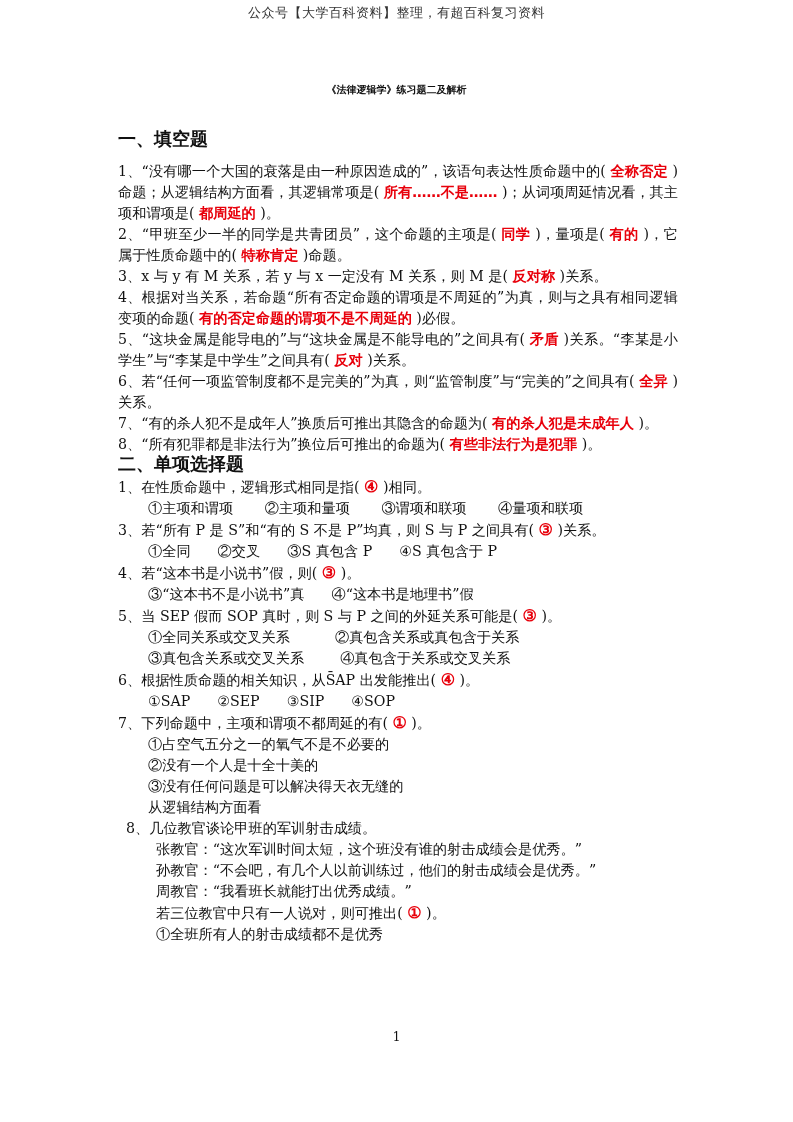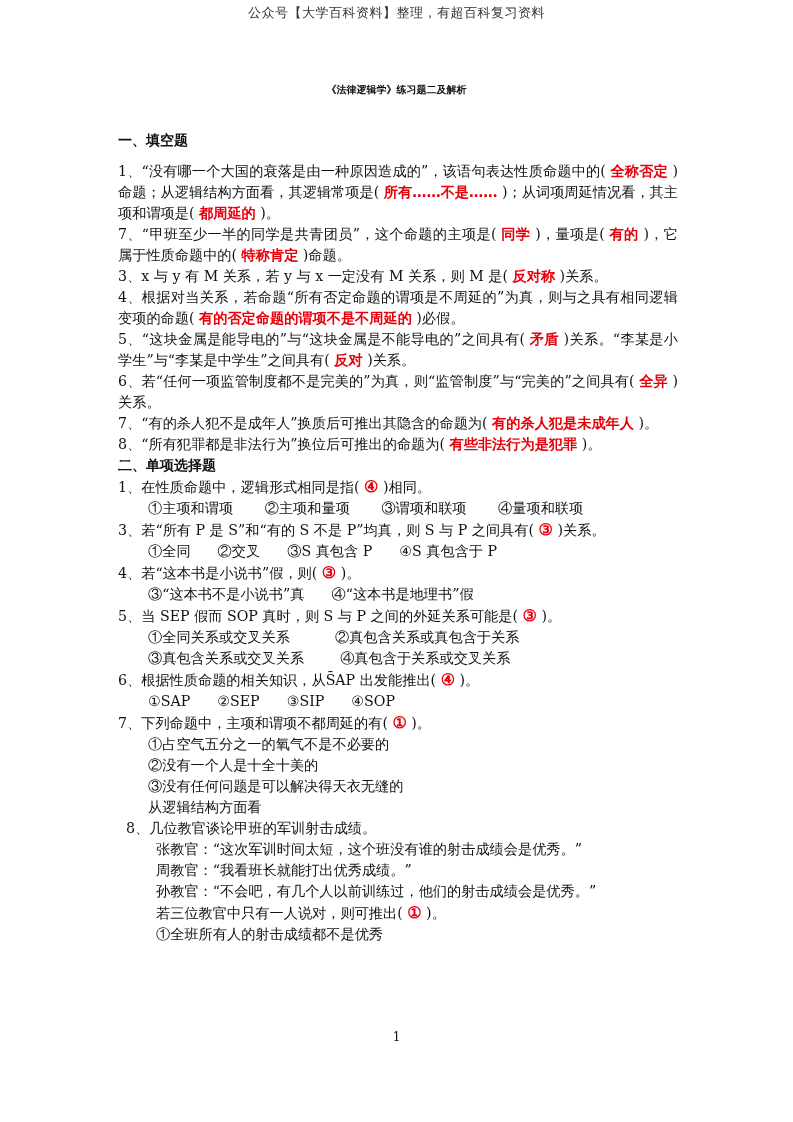--- a/index.html
+++ b/index.html
@@ -3,21 +3,21 @@
   <meta charset="utf-8">
   <style>
     html, body { margin: 0; padding: 0; background: #ffffff; }
     body { width: 793px; height: 1122px; position: relative; overflow: hidden;
            font-family: "DejaVu Serif", "Liberation Serif", serif; color: #111; }
     .header { position: absolute; top: 4px; left: 0; width: 793px; text-align: center;
               font-size: 13px; color: #333; letter-spacing: 0.5px; font-family: Liberation Serif, serif; }
     .title { position: absolute; top: 83px; left: 0; width: 793px; text-align: center;
              font-size: 10px; font-weight: bold; font-family: "DejaVu Sans", sans-serif; }
     .content { position: absolute; top: 130px; left: 118px; width: 560px; font-size: 14.2px; line-height: 21px; }
-    .section-h { font-family: Liberation Serif, serif; font-weight: bold; font-size: 14px; }
+    .section-h { font-family: Liberation Mono, monospace; font-weight: bold; font-size: 18px; }
     .ans { color: #e8000b; font-weight: bold; font-family: "DejaVu Sans", sans-serif; }
     .p { margin: 0; text-align: justify; }
     .opt { margin: 0; padding-left: 30px; white-space: pre; }
     .q8 { padding-left: 8px; }
     .q8sub { padding-left: 30px; margin: 0; }
     .circ { color: #e8000b; font-weight: bold; font-size: 16px; }
     .page-num { position: absolute; top: 1030px; left: 0; width: 793px; text-align: center; font-size: 12px; }
     .gap { height: 10px; }
   </style>
 </head>
@@ -33,21 +33,21 @@
   <p class="p">
     <span>1、“没有哪一个大国的衰落是由一种原因造成的”，该语句表达性质命题中的(</span>
     <span class="ans">全称否定</span>
     <span>)命题；从逻辑结构方面看，其逻辑常项是(</span>
     <span class="ans">所有……不是……</span>
     <span>)；从词项周延情况看，其主项和谓项是(</span>
     <span class="ans">都周延的</span>
     <span>)。</span>
   </p>
   <p class="p">
-    <span>7、“甲班至少一半的同学是共青团员”，这个命题的主项是(</span>
+    <span>2、“甲班至少一半的同学是共青团员”，这个命题的主项是(</span>
     <span class="ans">同学</span>
     <span>)，量项是(</span>
     <span class="ans">有的</span>
     <span>)，它属于性质命题中的(</span>
     <span class="ans">特称肯定</span>
     <span>)命题。</span>
   </p>
   <p class="p">
     <span>3、x 与 y 有 M 关系，若 y 与 x 一定没有 M 关系，则 M 是(</span>
     <span class="ans">反对称</span>
@@ -107,20 +107,20 @@
   <div>
     <p class="p"><span>7、下列命题中，主项和谓项不都周延的有(</span> <span class="circ">①</span> <span>)。</span></p>
     <p class="opt">①占空气五分之一的氧气不是不必要的</p>
     <p class="opt">②没有一个人是十全十美的</p>
     <p class="opt">③没有任何问题是可以解决得天衣无缝的</p>
     <p class="opt">从逻辑结构方面看</p>
   </div>
   <div class="q8">
     <p class="p">8、几位教官谈论甲班的军训射击成绩。</p>
     <p class="q8sub">张教官：“这次军训时间太短，这个班没有谁的射击成绩会是优秀。”</p>
+    <p class="q8sub">孙教官：“不会吧，有几个人以前训练过，他们的射击成绩会是优秀。”</p>
     <p class="q8sub">周教官：“我看班长就能打出优秀成绩。”</p>
-    <p class="q8sub">孙教官：“不会吧，有几个人以前训练过，他们的射击成绩会是优秀。”</p>
     <p class="q8sub"><span>若三位教官中只有一人说对，则可推出(</span> <span class="circ">①</span> <span>)。</span></p>
     <p class="q8sub">①全班所有人的射击成绩都不是优秀</p>
   </div>
 </div>
 
 <div class="page-num">1</div>
 
 </body></html>

